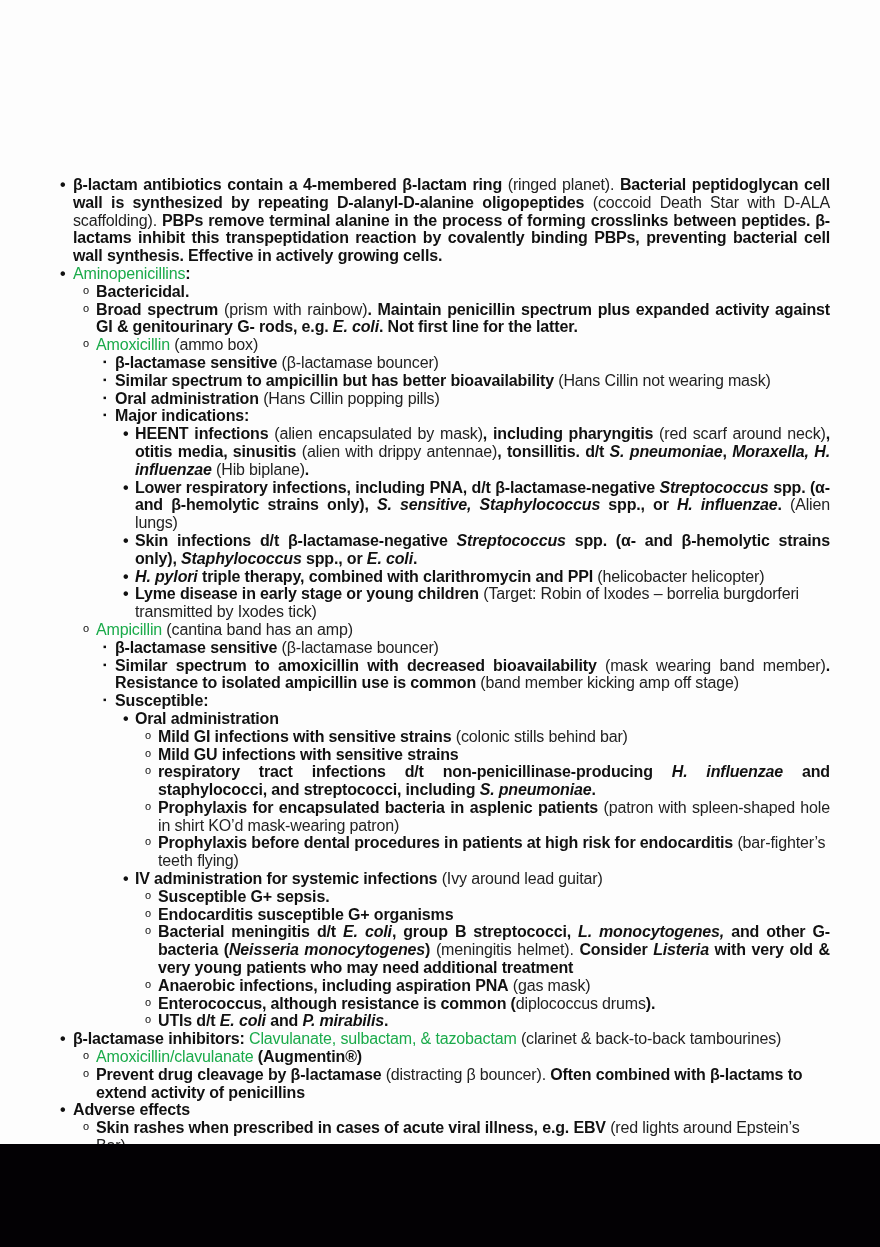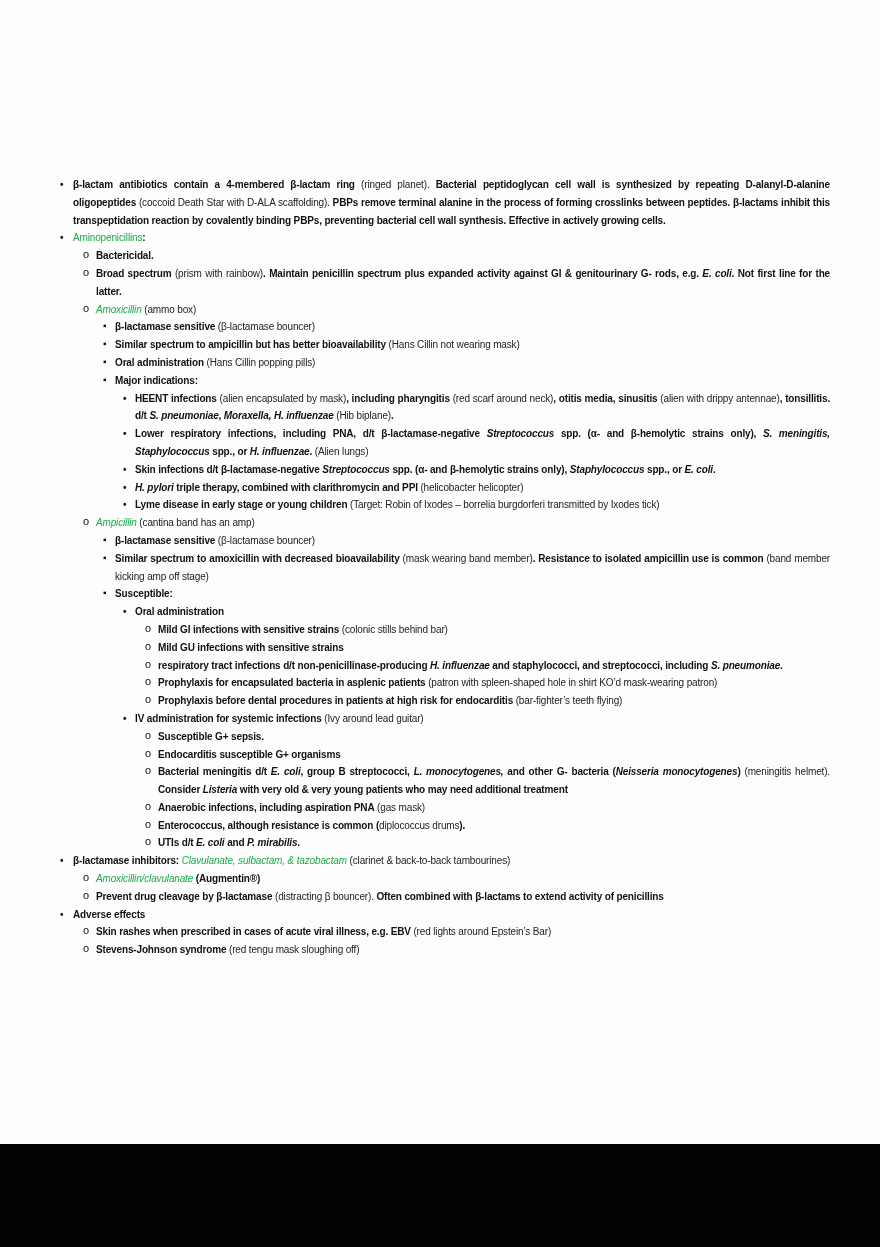--- a/index.html
+++ b/index.html
@@ -2,42 +2,42 @@
 <html><head>
 <meta charset="utf-8">
 <style>
   html, body { margin: 0; padding: 0; }
   body {
     width: 880px; height: 1247px; background: #ffffff; position: relative; overflow: hidden;
     font-family: "Liberation Sans", sans-serif; color: #111111;
   }
   .page { position: absolute; left: 0; top: 0; width: 880px; height: 1144px; background: #fdfdfd; }
   .bottom-bar { position: absolute; left: 0; top: 1144px; width: 880px; height: 103px; background: #030104; }
-  .content { position: absolute; left: 60px; top: 176px; width: 770px; font-size: 10px; line-height: 17.8px; letter-spacing: -0.15px; }
+  .content { position: absolute; left: 60px; top: 176px; width: 770px; font-size: 16px; line-height: 17.8px; letter-spacing: -0.15px; }
   ul { list-style: none; margin: 0; padding: 0; }
   li { position: relative; }
   .l1 > li { padding-left: 13px; }
   .l1 > li::before { content: "•"; position: absolute; left: 0; top: 0; font-weight: bold; }
   .l2 { margin-left: 10px; }
   .l2 > li { padding-left: 13px; }
   .l2 > li::before { content: "o"; position: absolute; left: 0; top: -1px; font-size: 11px; font-weight: normal; }
   .l3 { margin-left: 7px; }
   .l3 > li { padding-left: 12px; }
   .l3 > li::before { content: "▪"; position: absolute; left: 0; top: -1px; font-size: 10px; }
   .l4 { margin-left: 8px; }
   .l4 > li { padding-left: 12px; }
   .l4 > li::before { content: "•"; position: absolute; left: 0; top: 0; font-weight: bold; }
   .l5 { margin-left: 10px; }
   .l5 > li { padding-left: 13px; }
   .l5 > li::before { content: "o"; position: absolute; left: 0; top: -1px; font-size: 11px; }
   .j { text-align: justify; }
   b { font-weight: bold; }
   .n { font-weight: normal; color: #222; }
   .g { color: #1aaa4a; font-weight: normal; }
-  .gn { color: #1aaa4a; font-weight: normal; font-style: italic; }
+  .gn { color: #1aaa4a; font-weight: normal; }
   i { }
 </style>
 </head>
 <body>
 
 <div class="page">
   <div class="content">
     <ul class="l1">
 
       <li class="j"><b>β-lactam antibiotics contain a 4-membered β-lactam ring</b><span class="n"> (ringed planet). </span><b>Bacterial peptidoglycan cell wall is synthesized by repeating D-alanyl-D-alanine oligopeptides</b><span class="n"> (coccoid Death Star with D-ALA scaffolding). </span><b>PBPs remove terminal alanine in the process of forming crosslinks between peptides. β-lactams inhibit this transpeptidation reaction by covalently binding PBPs, preventing bacterial cell wall synthesis. Effective in actively growing cells.</b></li>
@@ -50,21 +50,21 @@
 
           <li>
             <span class="gn">Amoxicillin</span><span class="n"> (ammo box)</span>
             <ul class="l3">
               <li><b>β-lactamase sensitive</b><span class="n"> (β-lactamase bouncer)</span></li>
               <li><b>Similar spectrum to ampicillin but has better bioavailability</b><span class="n"> (Hans Cillin not wearing mask)</span></li>
               <li><b>Oral administration</b><span class="n"> (Hans Cillin popping pills)</span></li>
               <li><b>Major indications:</b>
                 <ul class="l4">
                   <li class="j"><b>HEENT infections</b><span class="n"> (alien encapsulated by mask)</span><b>, including pharyngitis</b><span class="n"> (red scarf around neck)</span><b>, otitis media, sinusitis</b><span class="n"> (alien with drippy antennae)</span><b>, tonsillitis. d/t </b><b><i>S. pneumoniae</i></b><b>, </b><b><i>Moraxella, H. influenzae</i></b><span class="n"> (Hib biplane)</span><b>.</b></li>
-                  <li class="j"><b>Lower respiratory infections, including PNA, d/t β-lactamase-negative </b><b><i>Streptococcus</i></b><b> spp. (α- and β-hemolytic strains only), </b><b><i>S. meningitis, Staphylococcus</i></b><b> spp., or </b><b><i>H. influenzae</i></b><b>.</b><span class="n"> (Alien lungs)</span></li>
+                  <li class="j"><b>Lower respiratory infections, including PNA, d/t β-lactamase-negative </b><b><i>Streptococcus</i></b><b> spp. (α- and β-hemolytic strains only), </b><b><i>S. sensitive, Staphylococcus</i></b><b> spp., or </b><b><i>H. influenzae</i></b><b>.</b><span class="n"> (Alien lungs)</span></li>
                   <li class="j"><b>Skin infections d/t β-lactamase-negative </b><b><i>Streptococcus</i></b><b> spp. (α- and β-hemolytic strains only), </b><b><i>Staphylococcus</i></b><b> spp., or </b><b><i>E. coli</i></b><b>.</b></li>
                   <li><b><i>H. pylori</i></b><b> triple therapy, combined with clarithromycin and PPI</b><span class="n"> (helicobacter helicopter)</span></li>
                   <li><b>Lyme disease in early stage or young children</b><span class="n"> (Target: Robin of Ixodes – borrelia burgdorferi transmitted by Ixodes tick)</span></li>
                 </ul>
               </li>
             </ul>
           </li>
 
           <li>
             <span class="gn">Ampicillin</span><span class="n"> (cantina band has an amp)</span>

